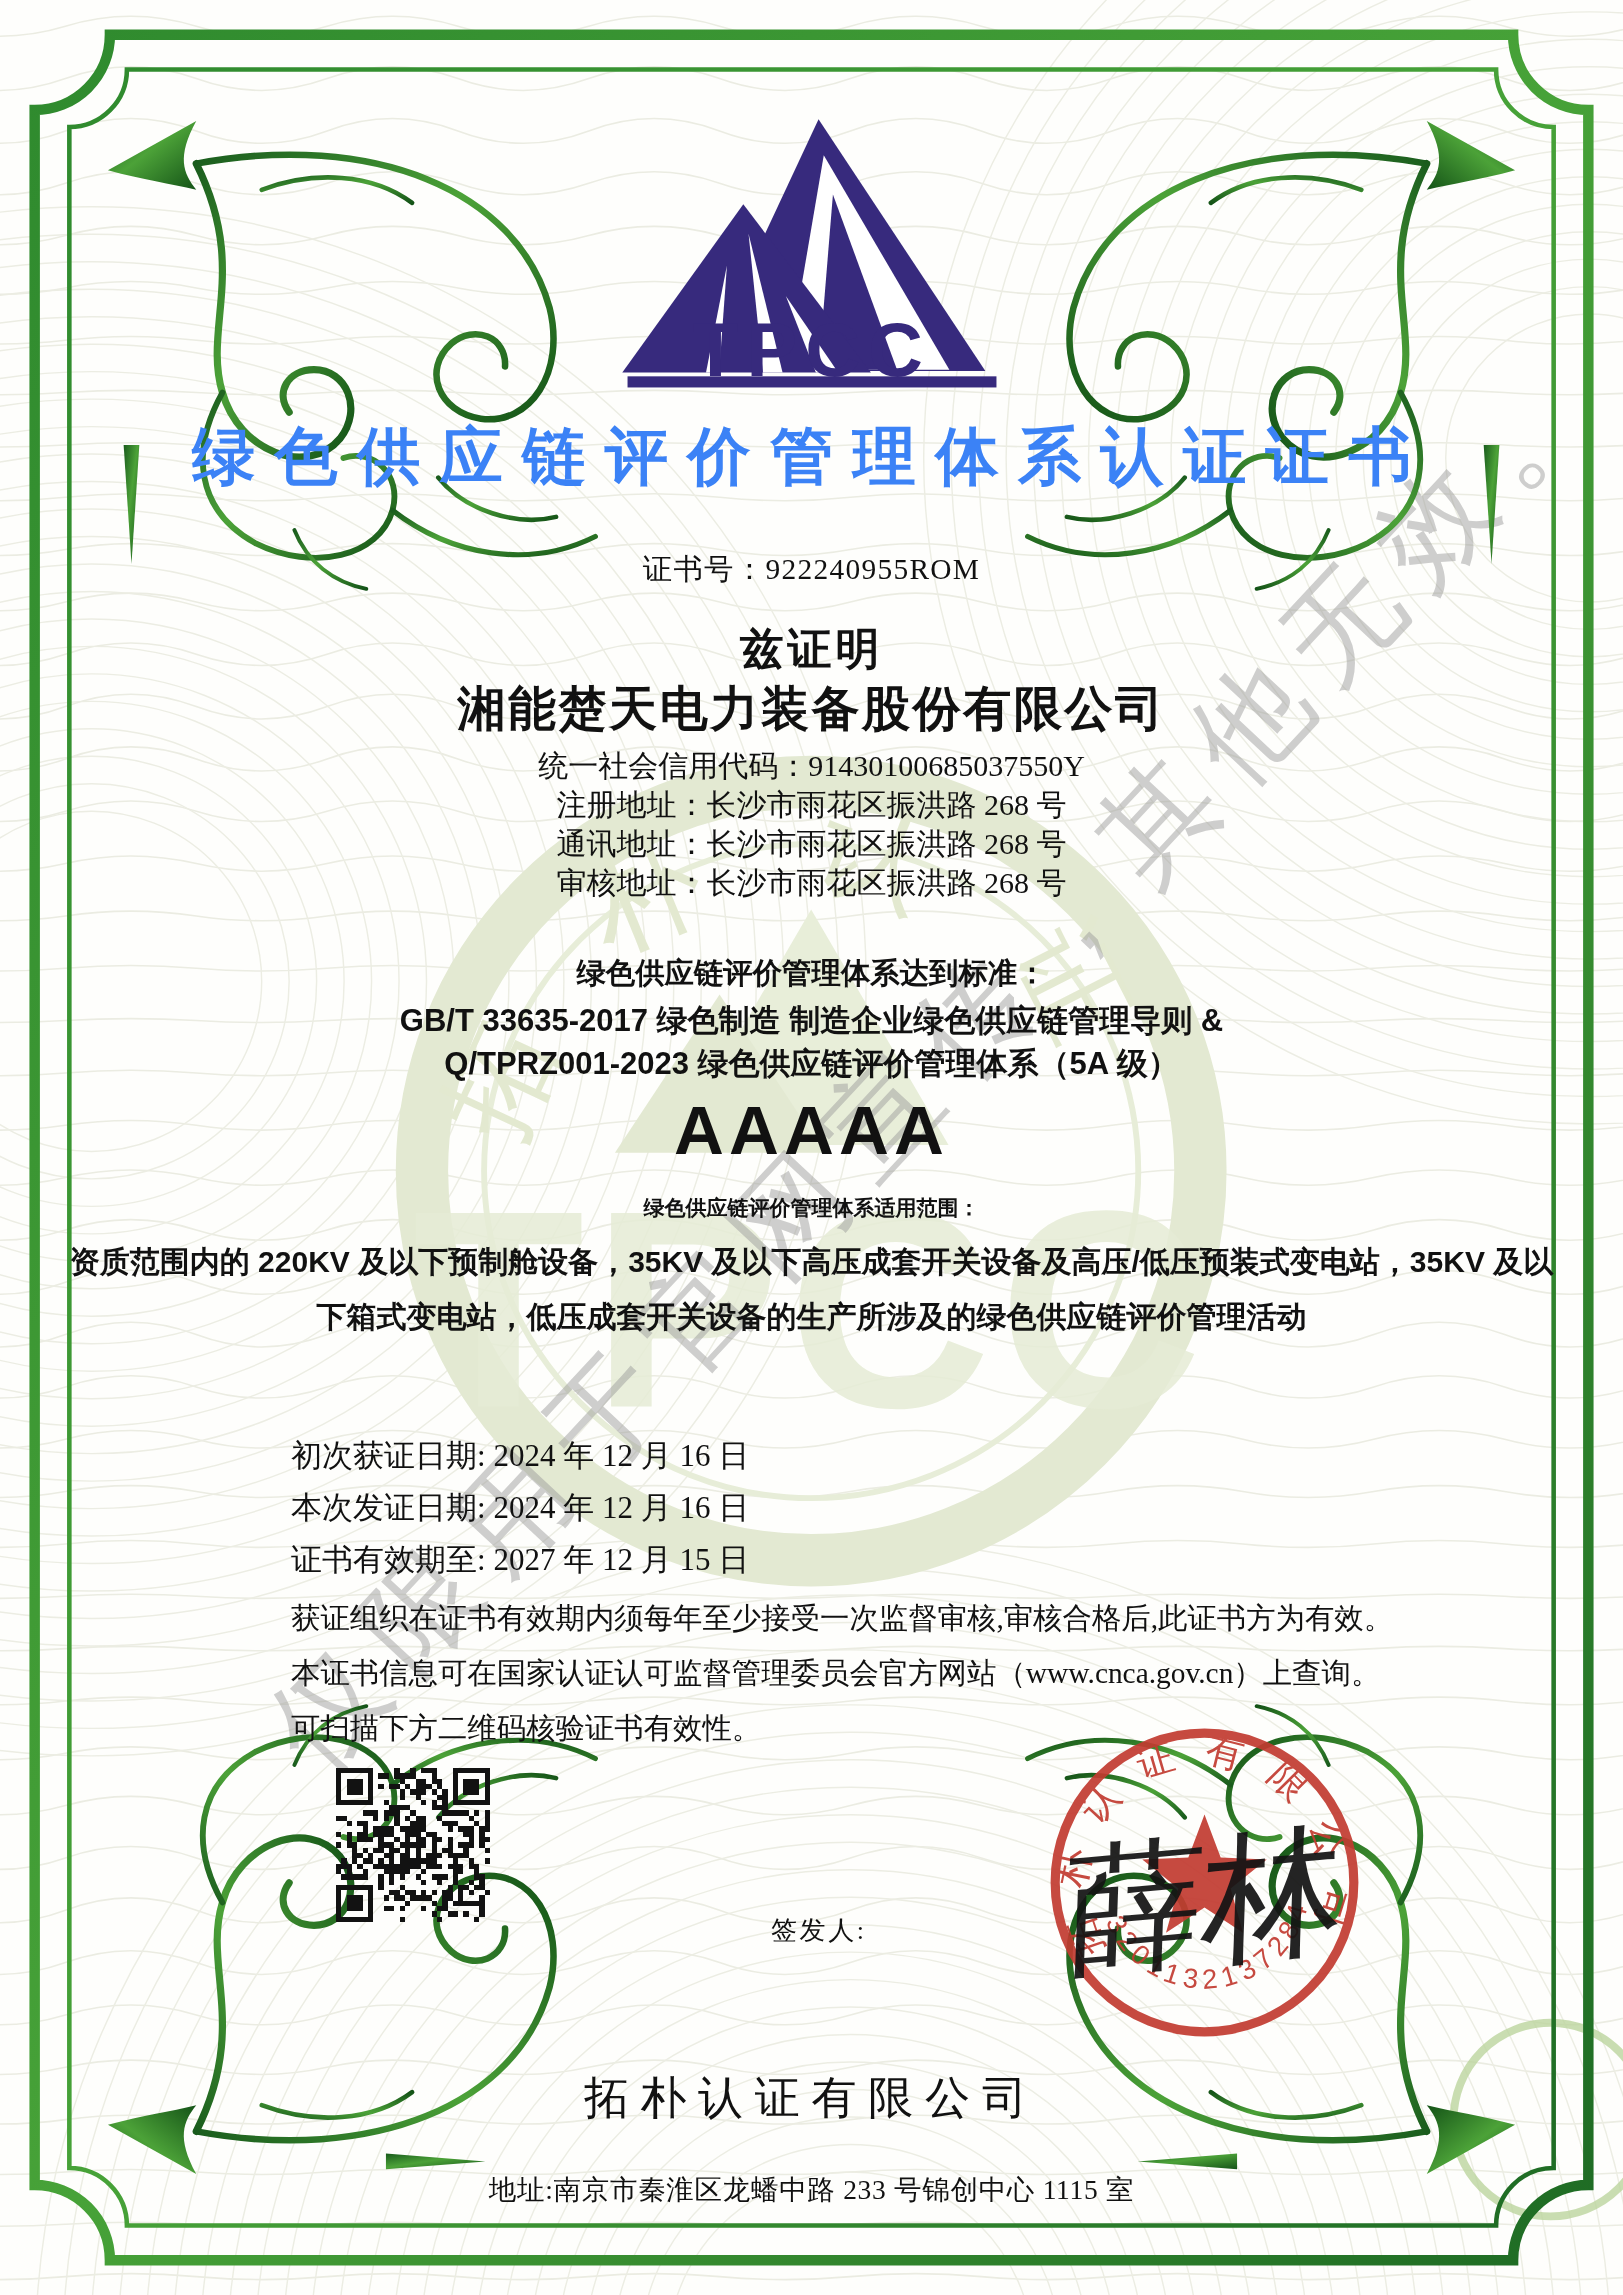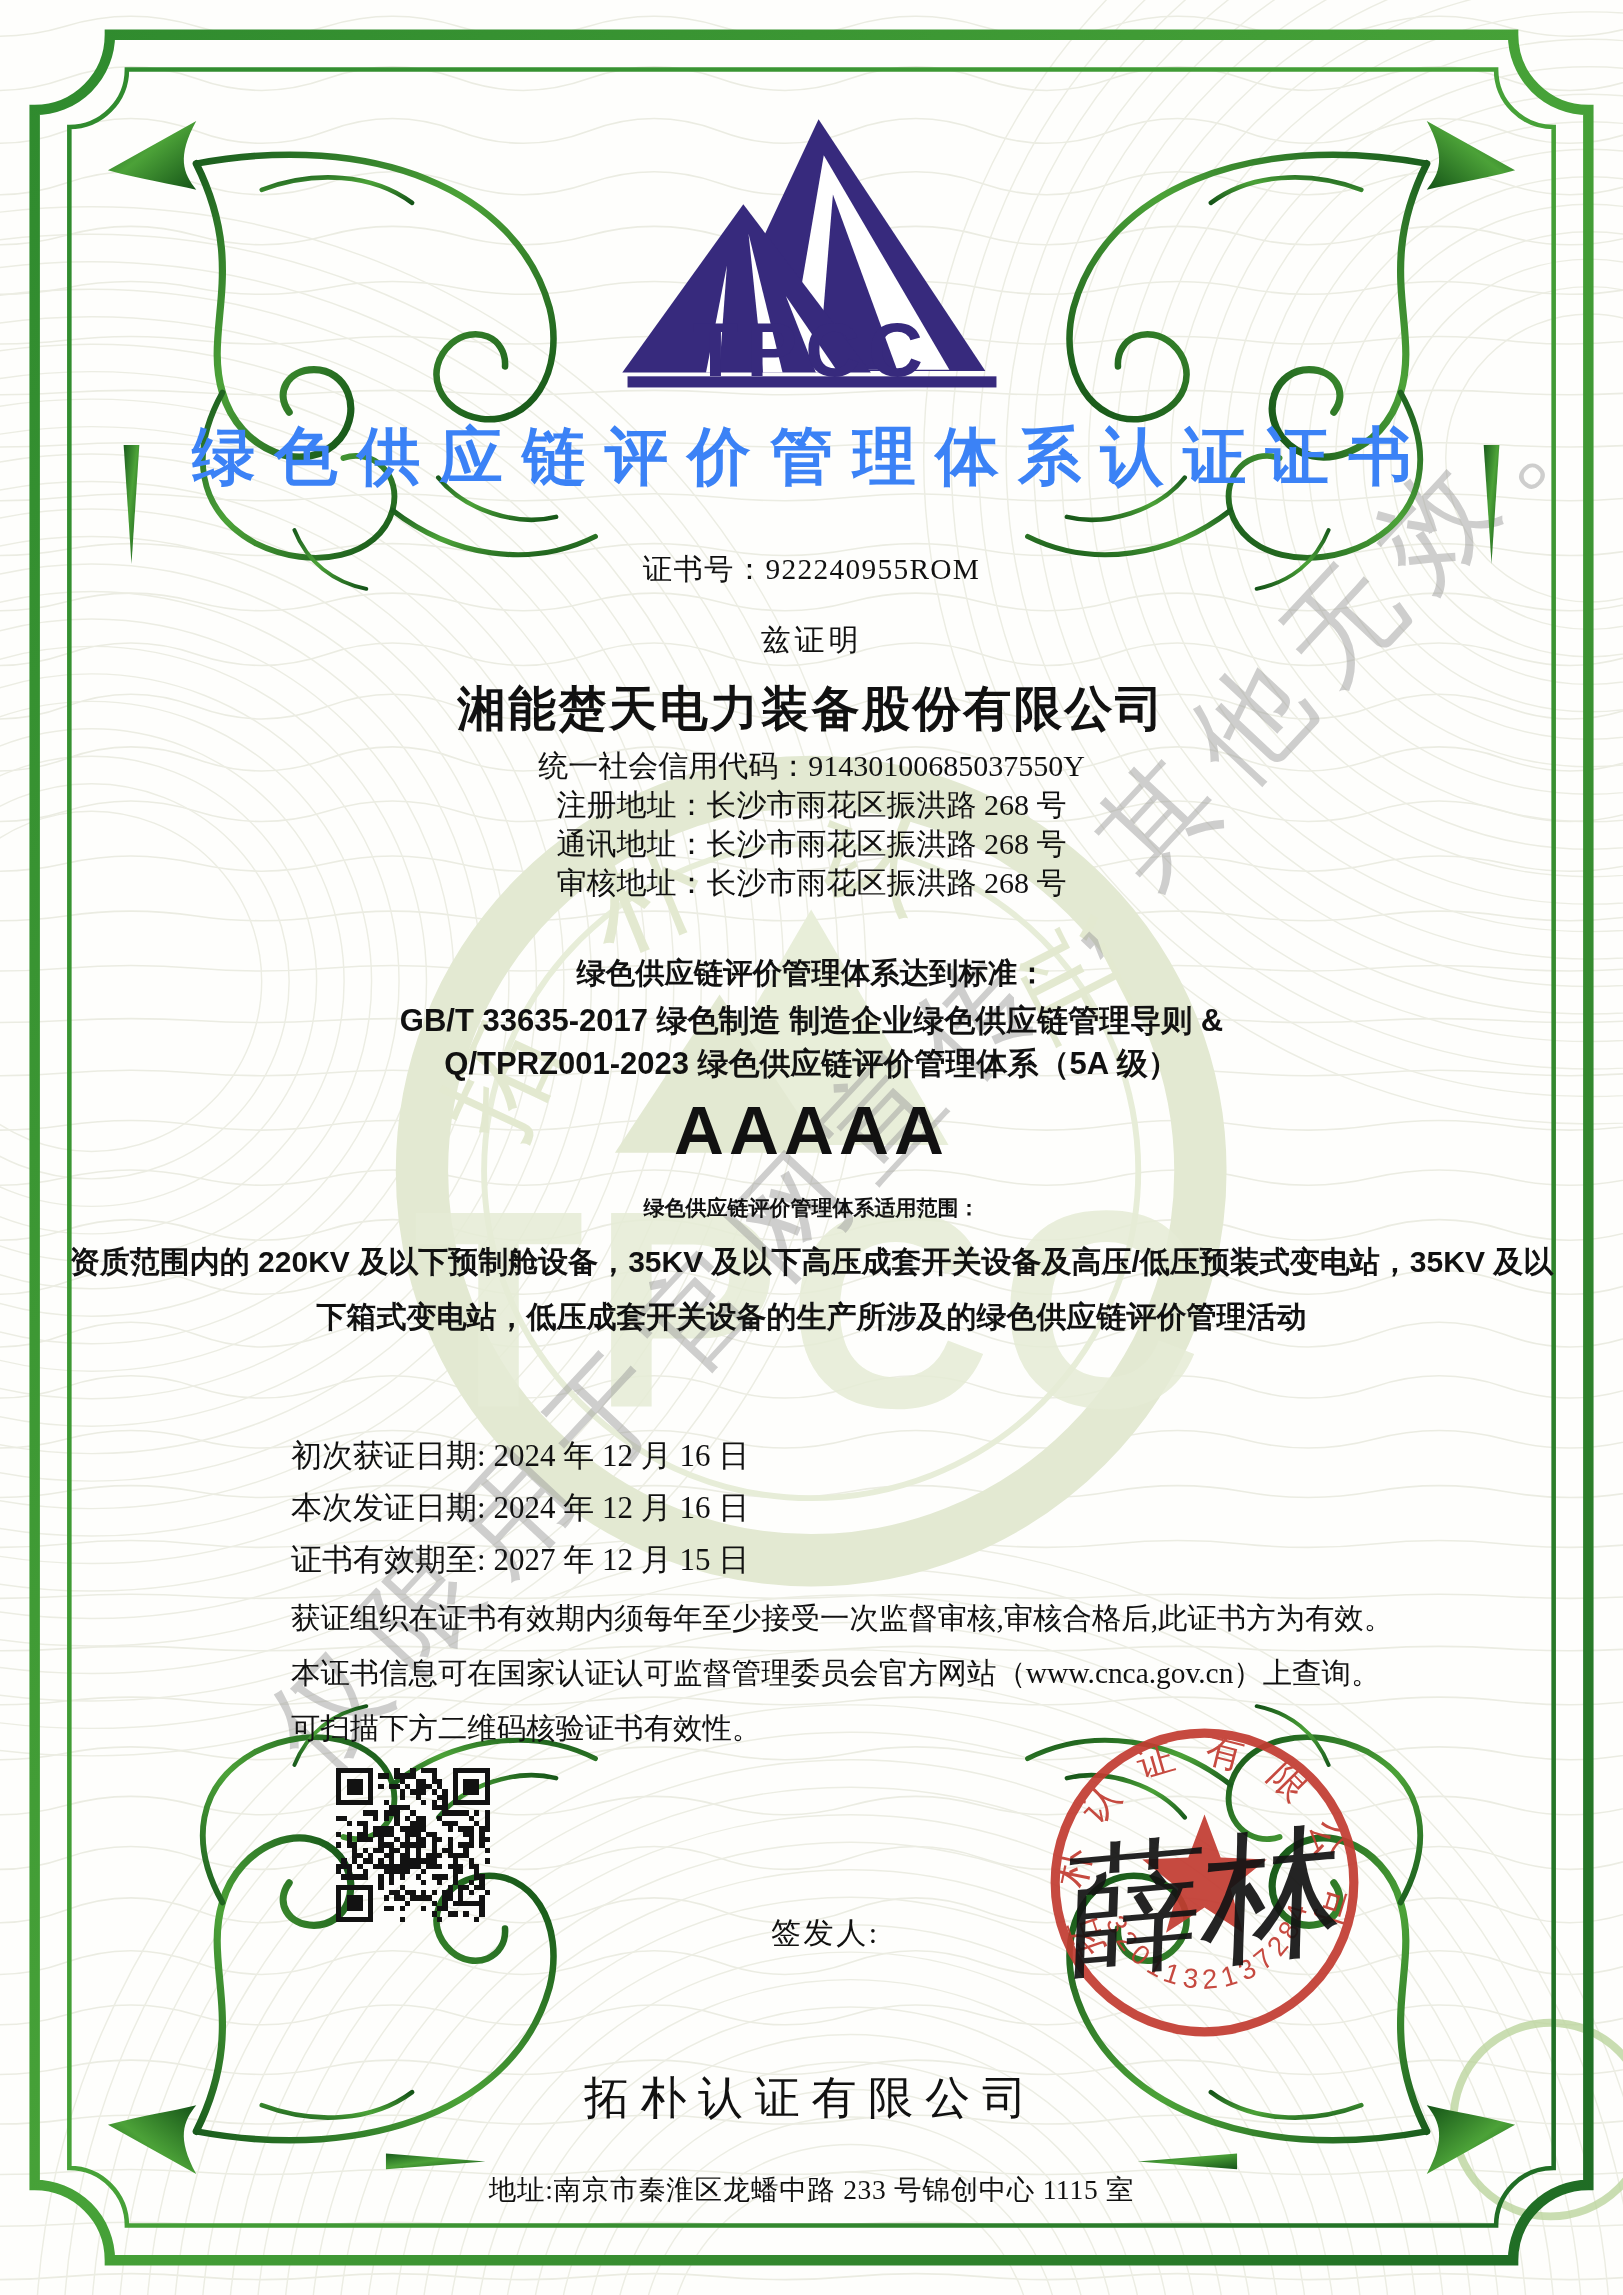--- a/index.html
+++ b/index.html
@@ -8,36 +8,36 @@
     background:#fefefc;overflow:hidden;
     font-family:"Liberation Serif", serif;color:#111;
   }
   .abs{position:absolute;}
   .ctr{left:0;right:0;text-align:center;}
   svg{display:block;}
   
   .cert-title{top:414px;font-family:"Liberation Sans",sans-serif;font-weight:bold;
     font-size:63px;letter-spacing:19.6px;color:#3b82f6;}
   .cert-no{top:550px;font-size:29.4px;letter-spacing:1.3px;}
-  .statement{top:620px;font-family:"Liberation Sans",sans-serif;font-weight:normal;font-size:30px;letter-spacing:3.9px;}
+  .statement{top:620px;font-family:"Liberation Sans",sans-serif;font-weight:bold;font-size:44px;letter-spacing:3.9px;}
   .company{top:677px;font-family:"Liberation Sans",sans-serif;font-weight:bold;font-size:48px;letter-spacing:2.6px;}
   .fields{top:746px;font-size:30px;}
   .fields .row{line-height:39px;}
   .std-head{top:954px;font-family:"Liberation Sans",sans-serif;font-weight:bold;font-size:29.4px;}
   .std-line1{top:1000px;font-family:"Liberation Sans",sans-serif;font-weight:bold;font-size:31px;}
   .std-line2{top:1043px;font-family:"Liberation Sans",sans-serif;font-weight:bold;font-size:31px;text-align:center;}
   .grade{top:1091px;font-family:"Liberation Sans",sans-serif;font-weight:bold;font-size:69px;letter-spacing:5.2px;}
   .scope-head{top:1194px;font-family:Liberation Sans, sans-serif;font-weight:bold;font-size:21px;}
   .scope-body{top:1234px;left:65px;width:1493px;text-align:center;
     font-family:"Liberation Sans",sans-serif;font-weight:bold;font-size:30px;line-height:55px;}
   .dates{top:1430px;left:291px;font-size:31px;}
   .dates .row{line-height:52px;}
   .notes{top:1591px;left:291px;font-size:29.4px;}
   .notes .row{line-height:55px;}
-  .issuer{top:1913px;left:771px;font-size:30px;letter-spacing:2.6px;}
+  .issuer{top:1913px;left:771px;font-size:26px;letter-spacing:2.6px;}
   .footer-co{top:2068px;font-size:45px;letter-spacing:11.8px;}
   .footer-addr{top:2146px;font-size:27.5px;letter-spacing:0.7px;margin-top:26px;}
   .logo-text{top:306px;font-family:"Liberation Sans",sans-serif;font-weight:bold;
     font-size:76px;letter-spacing:7.9px;color:#372a7d;}
   
   .wm-diag{
     top:1060px;left:936px;transform:translate(-50%,-50%) rotate(-47deg);
     font-family:"Liberation Sans",sans-serif;font-size:113px;letter-spacing:22px;
     color:#9b9b9b;opacity:.48;white-space:nowrap;
   }

